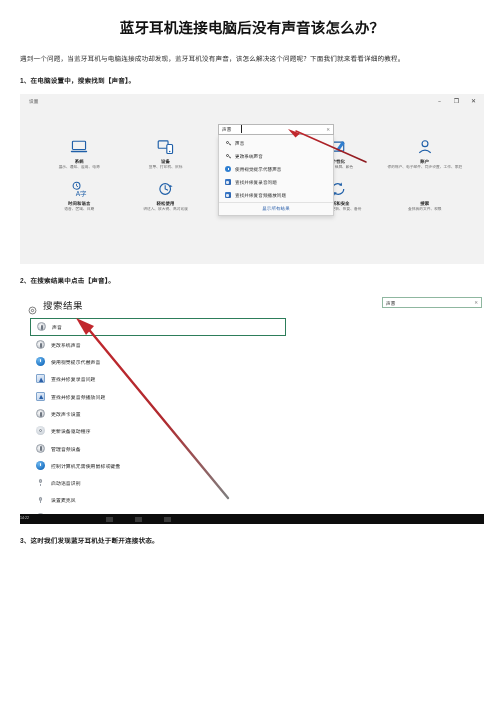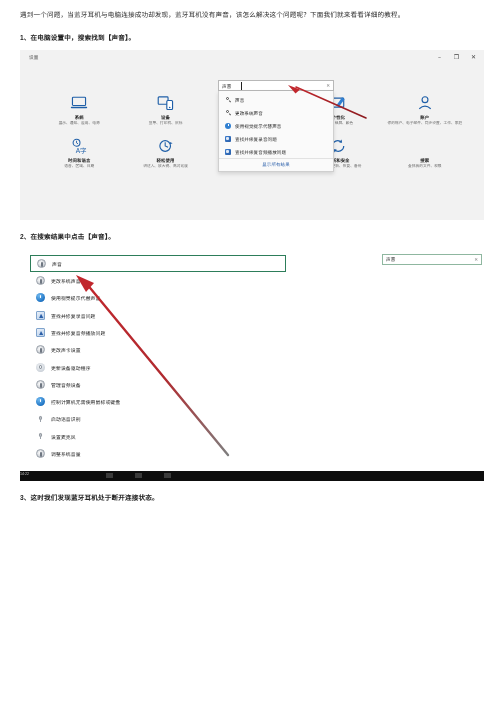--- a/index.html
+++ b/index.html
@@ -407,20 +407,21 @@
   .fig2-bottombar .tb-clock {
     position:absolute; right: 6px; top: 1.5px;
     font-size: 3.6px; color: #c8c8c8;
   }
 </style>
 </head>
 <body>
 
 <div class="page">
 
+  <h1 class="article-title">蓝牙耳机连接电脑后没有声音该怎么办？</h1>
 
   <p class="para">遇到一个问题，当蓝牙耳机与电脑连接成功却发现，蓝牙耳机没有声音，该怎么解决这个问题呢？下面我们就来看看详细的教程。</p>
 
   <p class="para step">1、在电脑设置中，搜索找到【声音】。</p>
 
   <div class="figure">
     <div class="win-settings">
 
       <div class="win-titlebar">
         <span class="wt-label">设置</span>
@@ -601,20 +602,29 @@
         <path d="M2 1 L14 5.5 L9.5 9.5 Z" fill="#c1272d"></path>
       </svg>
 
     </div>
   </div>
 
   <p class="para step">2、在搜索结果中点击【声音】。</p>
 
   <div class="fig2">
 
+    <div class="sr-head">
+      <span class="sr-gear">
+        <svg viewBox="0 0 12 12" width="9" height="9">
+            <circle cx="6" cy="6" r="4.6" fill="none" stroke="#555" stroke-width="1"></circle>
+            <circle cx="6" cy="6" r="1.6" fill="none" stroke="#555" stroke-width="1"></circle>
+          </svg>
+      </span>
+      <span class="sr-title">搜索结果</span>
+    </div>
 
     <div class="sr-searchbox">
       <span class="q">声音</span>
       <span class="clr">✕</span>
     </div>
 
     <div class="sr-list">
 
       <div class="sr-item selected">
         <span class="sr-ico ico-speaker"></span>

